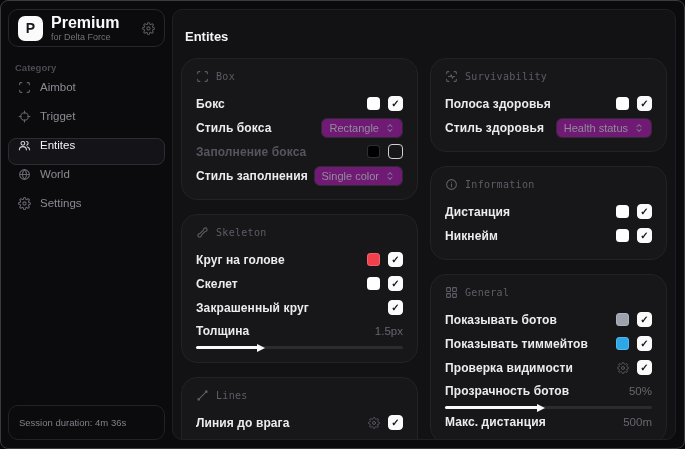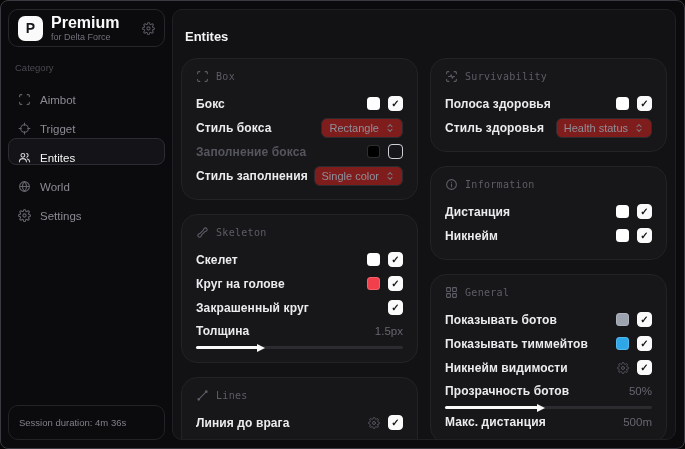--- a/index.html
+++ b/index.html
@@ -14,24 +14,24 @@
   .brand-card {
     display:flex; align-items:center; gap:8px;
     border:1px solid #26262b; border-radius:10px; padding:6px 9px; height:38px;
   }
   .logo { width:25px; height:25px; background:#fafafa; color:#18181b; border-radius:7px;
     display:grid; place-items:center; font-weight:bold; font-size:14px; flex:none; }
   .brand-text { line-height:1.2; }
   .brand-title { font-size:16px; font-weight:bold; color:#fafafa; }
   .brand-sub { font-size:9px; color:#71717a; }
   .brand-gear { margin-left:auto; color:#55555e; display:flex; }
-  .cat-label { margin:15px 7px 7px; font-size:9.5px; color:#4a4a52; }
+  .cat-label { margin:15px 7px 7px; font-size:9.5px; color:#4a4a52;font-weight:bold; }
   .nav { display:flex; flex-direction:column; gap:2px; }
   .nav-item {
-    display:flex; align-items:flex-end; gap:9px; height:27px; padding:0 9px;
+    display:flex; align-items:flex-start; gap:9px; height:27px; padding:0 9px;
     border:1px solid transparent; border-radius:8px; color:#8b8b94; font-size:11.5px;
     cursor:default;
   }
   .nav-item .nicon { display:flex; color:#64646d; }
   .nav-item.active { color:#f4f4f5; background:#141418; border-color:#2c2c33; }
   .nav-item.active .nicon { color:#d4d4d8; }
   .side-spacer { flex:1; }
   .session-card {
     border:1px solid #222227; border-radius:10px; padding:0 10px; height:35px;
     display:flex; align-items:center; font-size:9.5px; color:#80808a;
@@ -60,21 +60,21 @@
   .swatch { width:13px; height:13px; border-radius:3.5px; border:1px solid rgba(255,255,255,.18); flex:none; }
   .checkbox {
     width:15px; height:15px; border-radius:4px; border:1.5px solid #cfcfd5; background:transparent;
     display:grid; place-items:center; flex:none;
   }
   .checkbox.checked { background:#fafafa; border-color:#fafafa; }
   .checkbox.checked::after { content:"✓"; color:#111113; font-size:10px; font-weight:bold; line-height:1; }
   .gear-mini { display:flex; color:#55555e; }
   .select {
     display:flex; align-items:center; gap:6px; height:20px; padding:0 7px;
-    background:#7f1d1d; border:1px solid #2b2b30; border-radius:6px;
+    background:#701a75; border:1px solid #2b2b30; border-radius:6px;
     font-size:11px; color:#8f8f99; cursor:default;
   }
   .select .sel-icon { display:flex; color:#7a7a84; }
   .slider-row { margin-top:6px; }
   .slider-top { display:flex; align-items:center; justify-content:space-between; }
   .slider-value { font-size:11.5px; color:#66666f; }
   .track { position:relative; height:3px; background:#2b2b30; border-radius:2px; margin-top:8px; }
   .fill { position:absolute; left:0; top:0; height:3px; background:#fafafa; border-radius:2px; }
   .thumb {
     position:absolute; right:-7px; top:50%; transform:translateY(-50%);
@@ -215,30 +215,30 @@
         <div class="card">
           <div class="card-head">
             <span class="hicon">
               <svg width="13" height="13" viewBox="0 0 24 24" fill="none" stroke="currentColor" stroke-width="2" stroke-linejoin="round">
                   <path d="M17 10c.9 0 2-.4 2.6-1A3 3 0 1 0 15 4.4c-.6.6-1 1.7-1 2.6L7 14c-.9 0-2 .4-2.6 1A3 3 0 1 0 9 19.6c.6-.6 1-1.7 1-2.6l7-7z"></path>
                 </svg>
             </span>
             <span>Skeleton</span>
           </div>
           <div class="row">
+            <span class="row-label">Круг на голове</span>
+            <span class="controls">
+              <span class="swatch" style="background: rgb(241, 64, 75);"></span>
+              <span class="checkbox checked"></span>
+            </span>
+          </div>
+          <div class="row">
             <span class="row-label">Скелет</span>
             <span class="controls">
               <span class="swatch" style="background: rgb(255, 255, 255);"></span>
-              <span class="checkbox checked"></span>
-            </span>
-          </div>
-          <div class="row">
-            <span class="row-label">Круг на голове</span>
-            <span class="controls">
-              <span class="swatch" style="background: rgb(241, 64, 75);"></span>
               <span class="checkbox checked"></span>
             </span>
           </div>
           <div class="row">
             <span class="row-label">Закрашенный круг</span>
             <span class="controls">
               <span class="checkbox checked"></span>
             </span>
           </div>
           <div class="slider-row">
@@ -364,21 +364,21 @@
             </span>
           </div>
           <div class="row">
             <span class="row-label">Показывать тиммейтов</span>
             <span class="controls">
               <span class="swatch" style="background: rgb(46, 167, 232);"></span>
               <span class="checkbox checked"></span>
             </span>
           </div>
           <div class="row">
-            <span class="row-label">Никнейм видимости</span>
+            <span class="row-label">Проверка видимости</span>
             <span class="controls">
               <span class="gear-mini">
                 <svg width="12" height="12" viewBox="0 0 24 24" fill="none" stroke="currentColor" stroke-width="2" stroke-linecap="round" stroke-linejoin="round">
                     <circle cx="12" cy="12" r="3"></circle>
                     <path d="M19.4 15a1.7 1.7 0 0 0 .3 1.9l.1.1a2 2 0 1 1-2.8 2.8l-.1-.1a1.7 1.7 0 0 0-1.9-.3 1.7 1.7 0 0 0-1 1.5V21a2 2 0 1 1-4 0v-.1a1.7 1.7 0 0 0-1-1.6 1.7 1.7 0 0 0-1.9.3l-.1.1a2 2 0 1 1-2.8-2.8l.1-.1a1.7 1.7 0 0 0 .3-1.9 1.7 1.7 0 0 0-1.5-1H3a2 2 0 1 1 0-4h.1a1.7 1.7 0 0 0 1.6-1 1.7 1.7 0 0 0-.3-1.9l-.1-.1a2 2 0 1 1 2.8-2.8l.1.1a1.7 1.7 0 0 0 1.9.3h.1a1.7 1.7 0 0 0 1-1.5V3a2 2 0 1 1 4 0v.1a1.7 1.7 0 0 0 1 1.5 1.7 1.7 0 0 0 1.9-.3l.1-.1a2 2 0 1 1 2.8 2.8l-.1.1a1.7 1.7 0 0 0-.3 1.9v.1a1.7 1.7 0 0 0 1.5 1H21a2 2 0 1 1 0 4h-.1a1.7 1.7 0 0 0-1.5 1z"></path>
                   </svg>
               </span>
               <span class="checkbox checked"></span>
             </span>
           </div>

